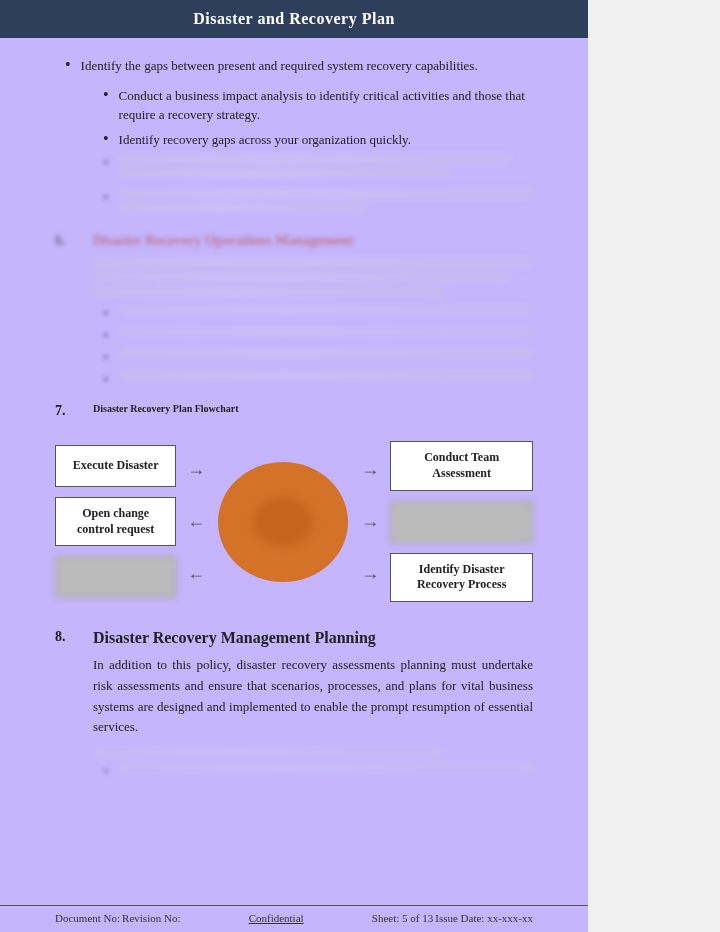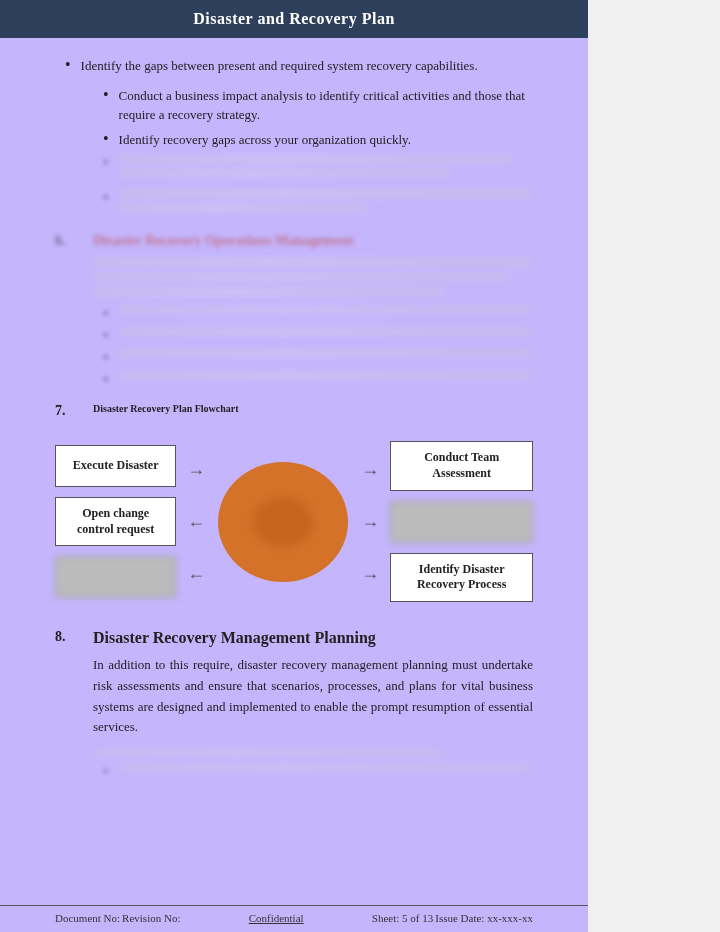--- a/index.html
+++ b/index.html
@@ -322,21 +322,21 @@
         </div>
       </div>
     </div>
 
     <div>
       <div class="section-header">
         <span class="section-num" style="font-weight:bold;font-size:14px;">8.</span>
         <span style="font-weight:bold;font-size:16px;">Disaster Recovery Management Planning</span>
       </div>
       <div class="section-8-body">
-        <p style="line-height:1.6;text-align:justify;margin-bottom:10px;">In addition to this require, disaster recovery management planning must undertake risk assessments and ensure that scenarios, processes, and plans for vital business systems are designed and implemented to enable the prompt resumption of essential services.</p>
+        <p style="line-height:1.6;text-align:justify;margin-bottom:10px;">In addition to this policy, disaster recovery assessments planning must undertake risk assessments and ensure that scenarios, processes, and plans for vital business systems are designed and implemented to enable the prompt resumption of essential services.</p>
 
         <div style="filter:blur(2.5px);opacity:0.45;">
           <div class="blurred-block medium" style="margin-bottom:6px;height:9px;"></div>
           <div class="bullet-item" style="margin-top:5px;">
             <span class="bullet-dot">•</span>
             <div class="blurred-block" style="flex:1;height:9px;width:70%;"></div>
           </div>
         </div>
       </div>
     </div>

